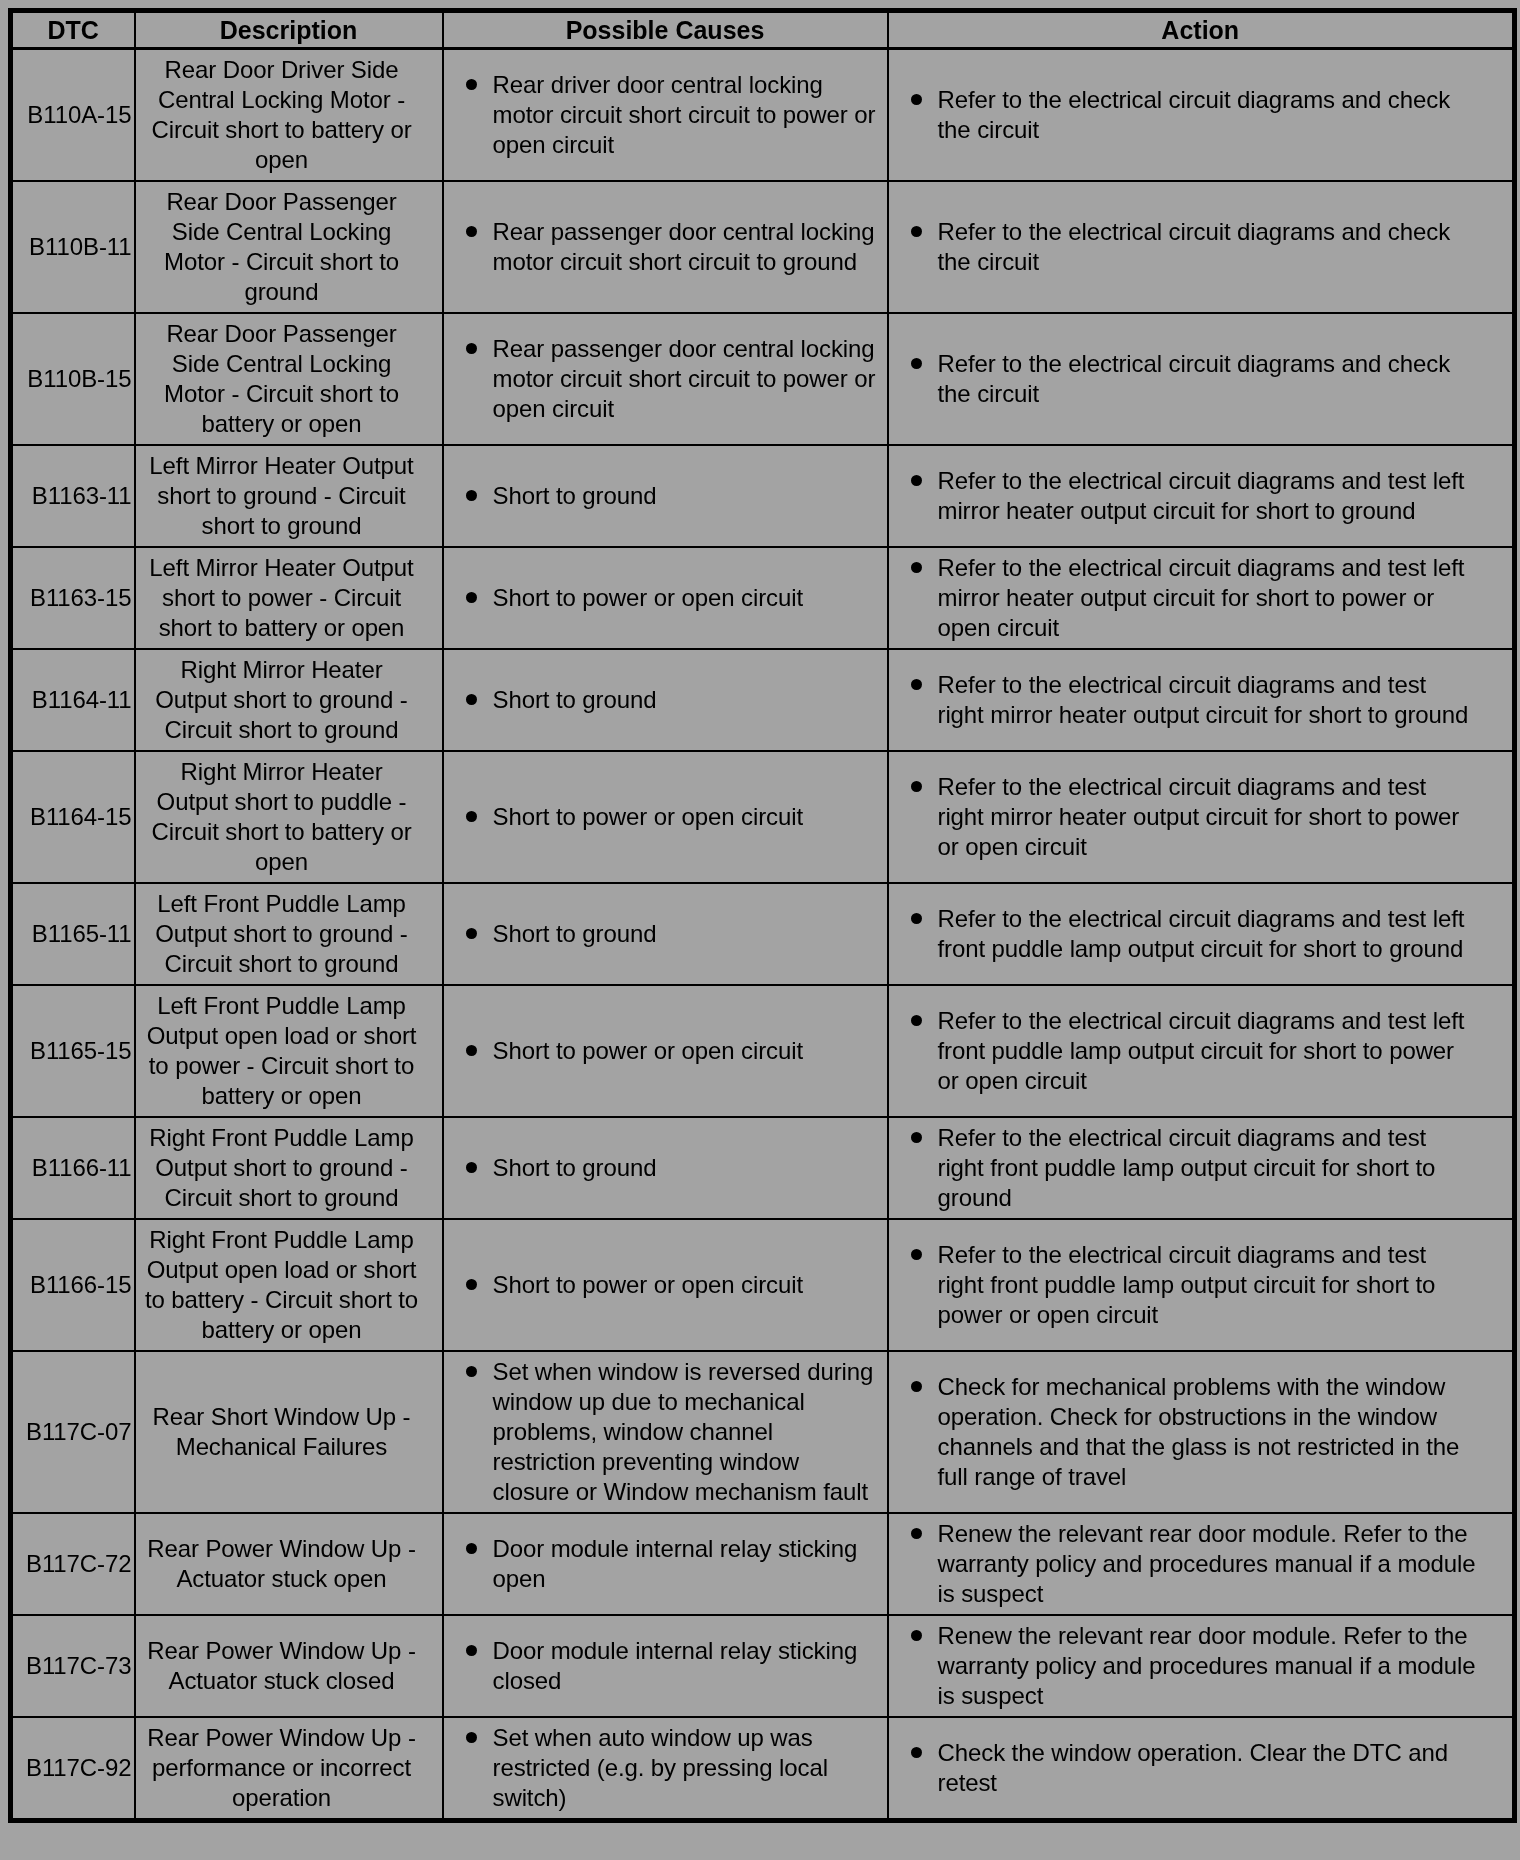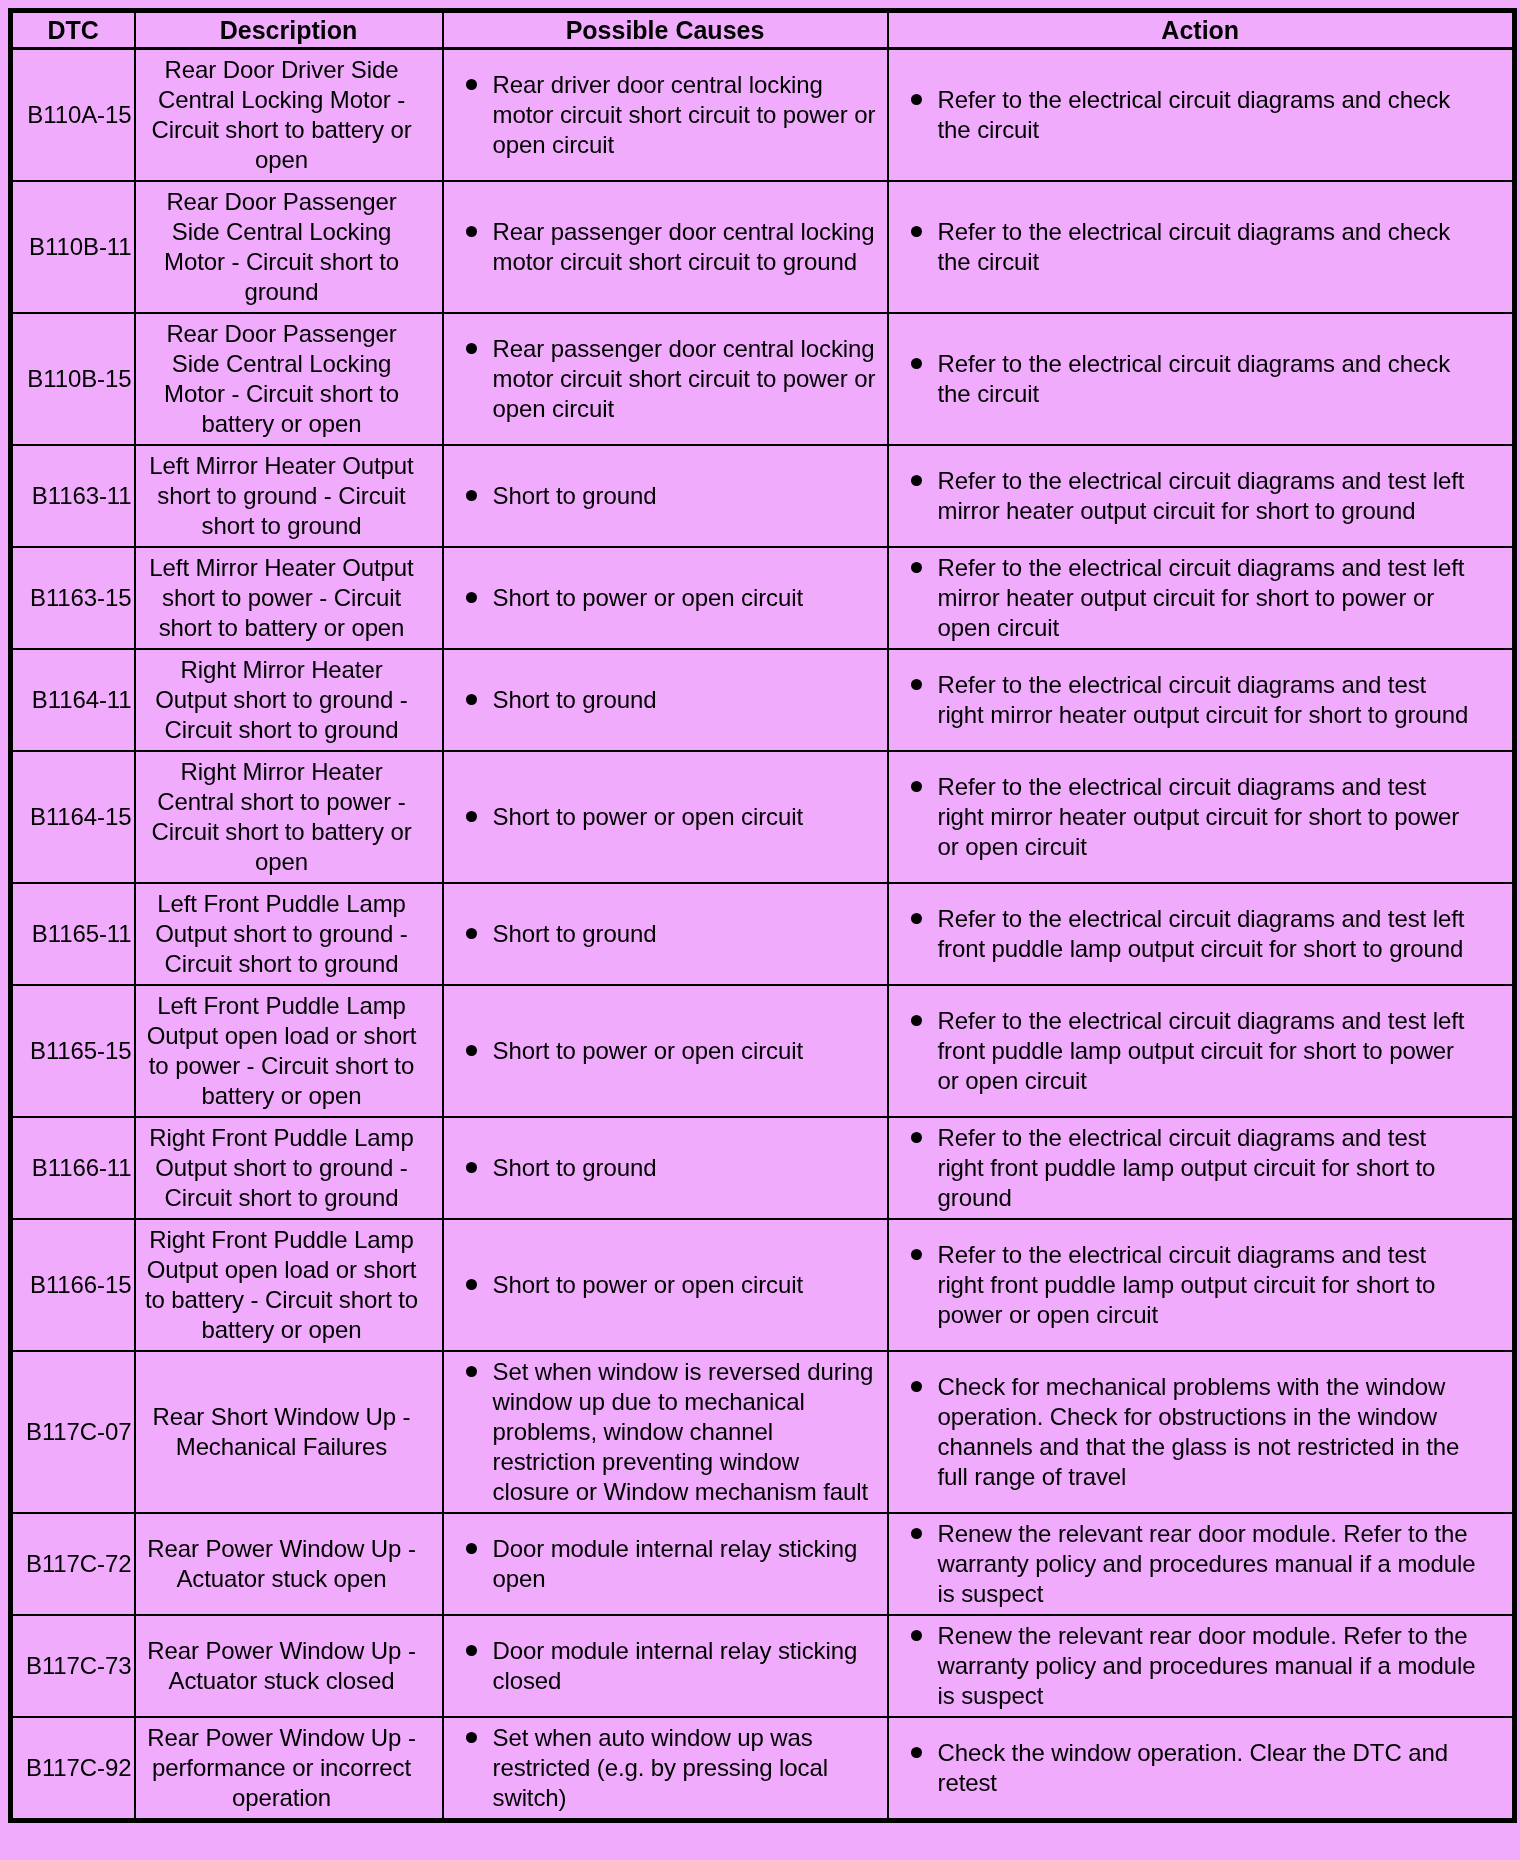--- a/index.html
+++ b/index.html
@@ -7,21 +7,21 @@
     padding: 0;
     background: #ffffff;
     font-family: "Liberation Sans", "DejaVu Sans", sans-serif;
     color: #000000;
   }
   .page {
     width: 1520px;
     height: 1860px;
     box-sizing: border-box;
     padding: 8px;
-    background: #f0abfc;
+    background: #a3a3a3;
     overflow: hidden;
   }
   table.dtc-table {
     border-collapse: collapse;
     table-layout: fixed;
     width: 1504px;
     border: 5px solid #000000;
   }
   col.col-dtc    { width: 124px; }
   col.col-desc   { width: 308px; }
@@ -243,21 +243,21 @@
               </div>
             </div>
     </td>
   </tr>
 
   <tr>
     <td class="c-dtc">
       <span>B1164-15</span>
     </td>
     <td class="c-desc">
-      <span>Right Mirror Heater Central short to power - Circuit short to battery or open</span>
+      <span>Right Mirror Heater Output short to puddle - Circuit short to battery or open</span>
     </td>
     <td class="c-causes">
       <div class="bullet-list">
               <div class="bullet-item">
                 <span class="bullet"></span>
                 <span class="btext">Short to power or open circuit</span>
               </div>
             </div>
     </td>
     <td class="c-action">

